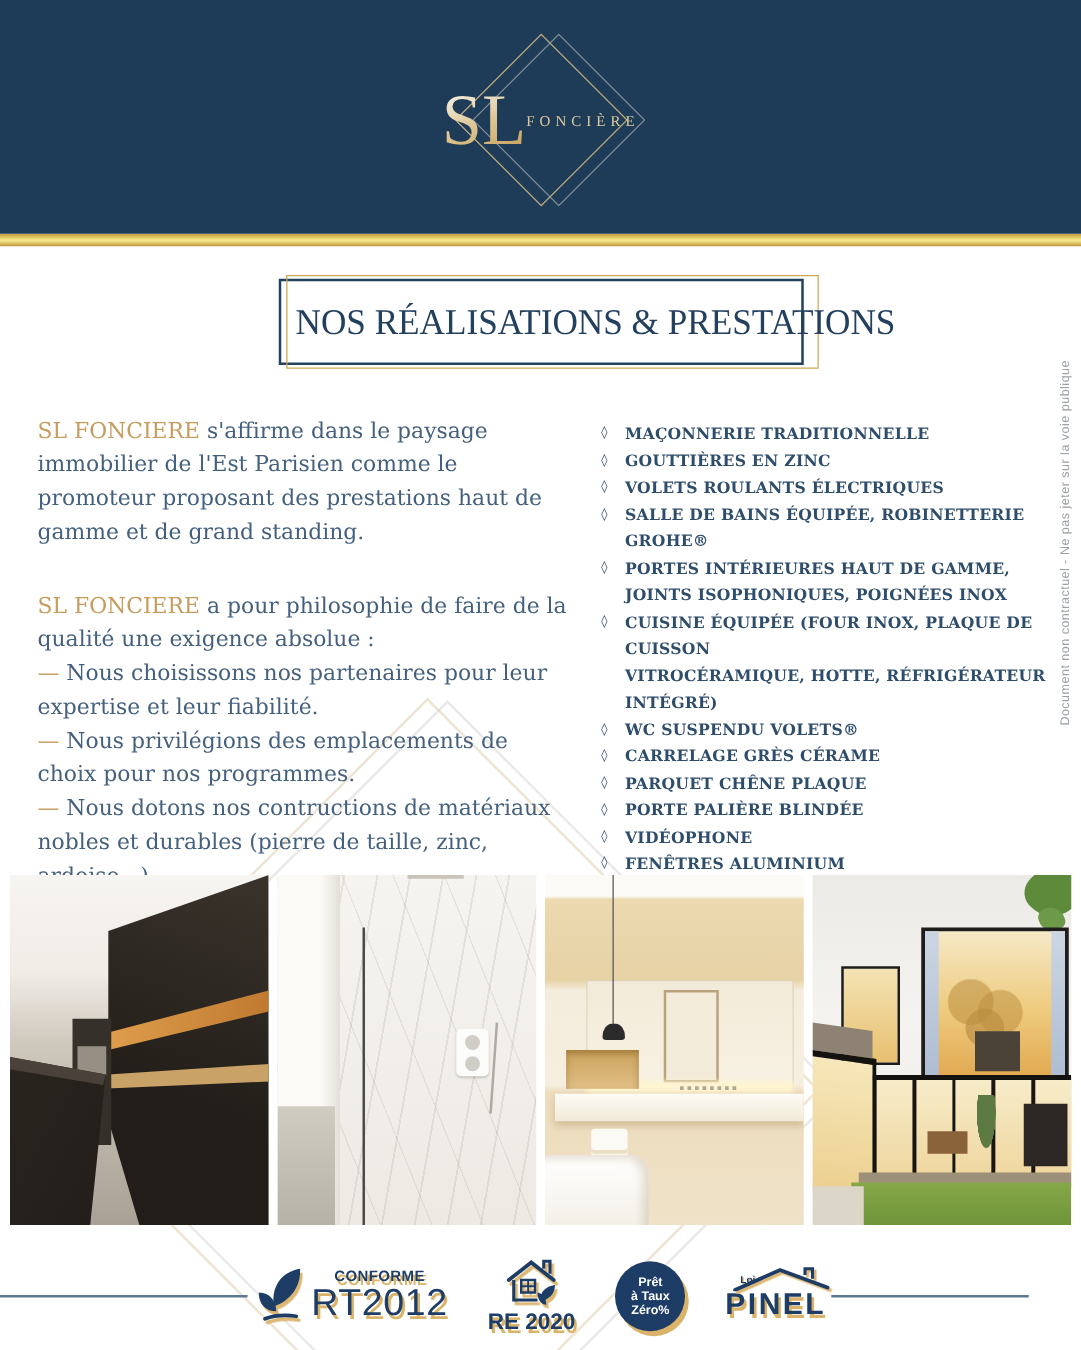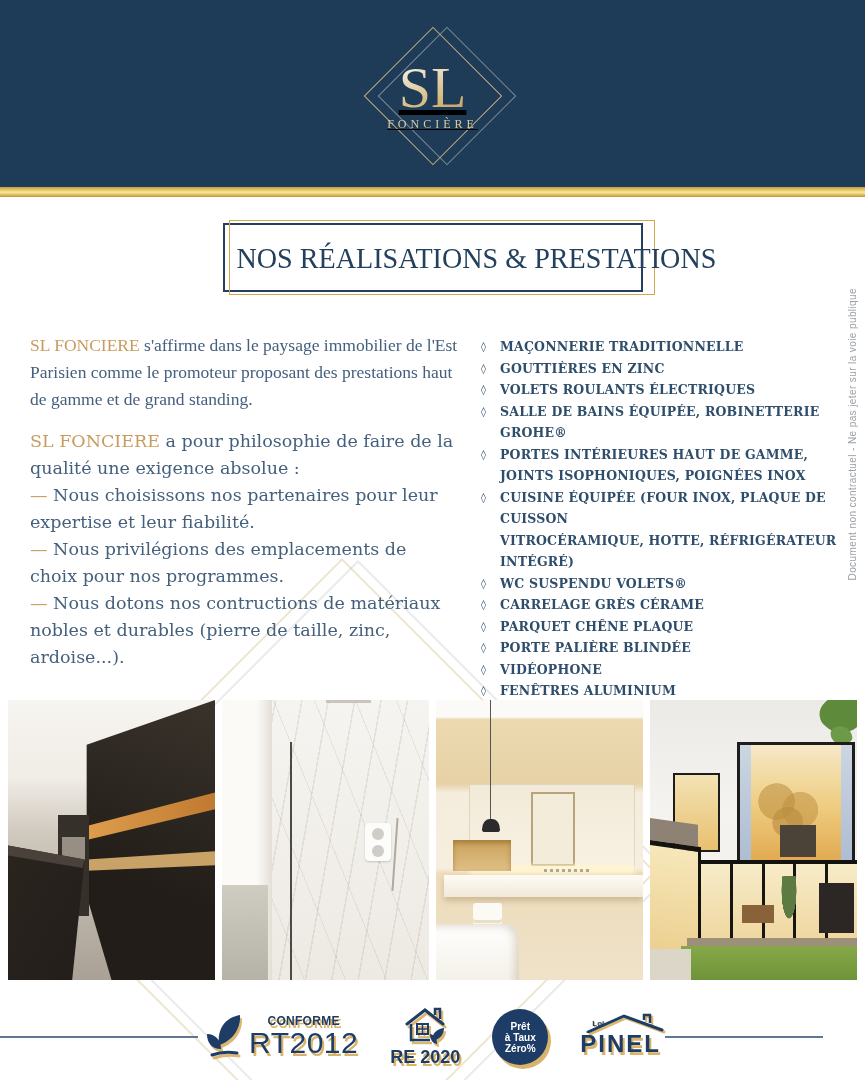--- a/index.html
+++ b/index.html
@@ -3,37 +3,37 @@
 <meta charset="utf-8">
 <style>
   html,body{margin:0;padding:0;background:#ffffff;}
   .page{position:relative;width:865px;height:1080px;margin:0 auto;background:#ffffff;overflow:hidden;font-family:"Liberation Sans",sans-serif;}
 
   
   .hdr{position:relative;height:187px;background:#1e3c58;}
   .dw{position:absolute;top:26px;left:calc(50% - 70px);width:140px;height:140px;}
   .dsq{position:absolute;inset:21px;transform:rotate(45deg);border:1.5px solid #c3ad7e;}
   .dsq.two{transform:translateX(14px) rotate(45deg);border-color:#98a0a6;opacity:.8;}
-  .brand{position:absolute;inset:0;display:flex;flex-direction:column;align-items:center;justify-content:center;text-decoration:underline;}
+  .brand{position:absolute;inset:0;display:flex;flex-direction:row;align-items:center;justify-content:center;}
   .brand .sl{font-family:"Liberation Serif",serif;font-size:58px;line-height:54px;font-weight:400;
     background:linear-gradient(160deg,#f2ead8 15%,#dcc491 55%,#c9a560 90%);
     -webkit-background-clip:text;background-clip:text;color:transparent;}
   .brand .fonc{font-family:"Liberation Serif",serif;font-size:12px;letter-spacing:4px;color:#ddcb9d;margin-top:2px;}
   .gold-band{height:10px;background:linear-gradient(180deg,#c79a3f 0%,#f3e07e 45%,#f7e88f 55%,#c2933a 100%);}
 
   
   .banner{position:relative;width:408px;margin:26px auto 0;border:2px solid #23405e;background:#fff;text-align:center;padding:17px 4px 15px;}
   .banner .gold-frame{position:absolute;inset:-5px;transform:translateX(9px);border:1.5px solid #cfa850;pointer-events:none;}
   .banner .ttl{font-family:"Liberation Serif",serif;font-size:29px;color:#23405e;letter-spacing:0;display:inline-block;transform:scaleX(.97);white-space:nowrap;}
 
   
   .cols{display:flex;padding:40px 26px 0 30px;gap:22px;position:relative;z-index:2;}
   .intro{width:428px;font-family:"DejaVu Serif",serif;font-size:17.5px;line-height:27px;color:#44607d;}
   .intro p{margin:0;}
-  .intro .blk1{margin-bottom:15px;font-family:Liberation Serif, serif;}
+  .intro .blk1{margin-bottom:32px;}
   .goldtx{color:#c79c5f;}
   .dash{color:#c79c5f;}
 
   .features{flex:1;margin-top:4px;}
   .features ul{list-style:none;margin:0;padding:0;}
   .features li{position:relative;padding-left:20px;font-family:"DejaVu Serif",serif;font-weight:bold;
     font-size:12.5px;line-height:21.5px;color:#2e4d6b;letter-spacing:.2px;}
   .features .blt{position:absolute;left:1px;top:0;font-size:10px;color:#2e4d6b;}
   .features .ft-text{white-space:pre-line;}
 

